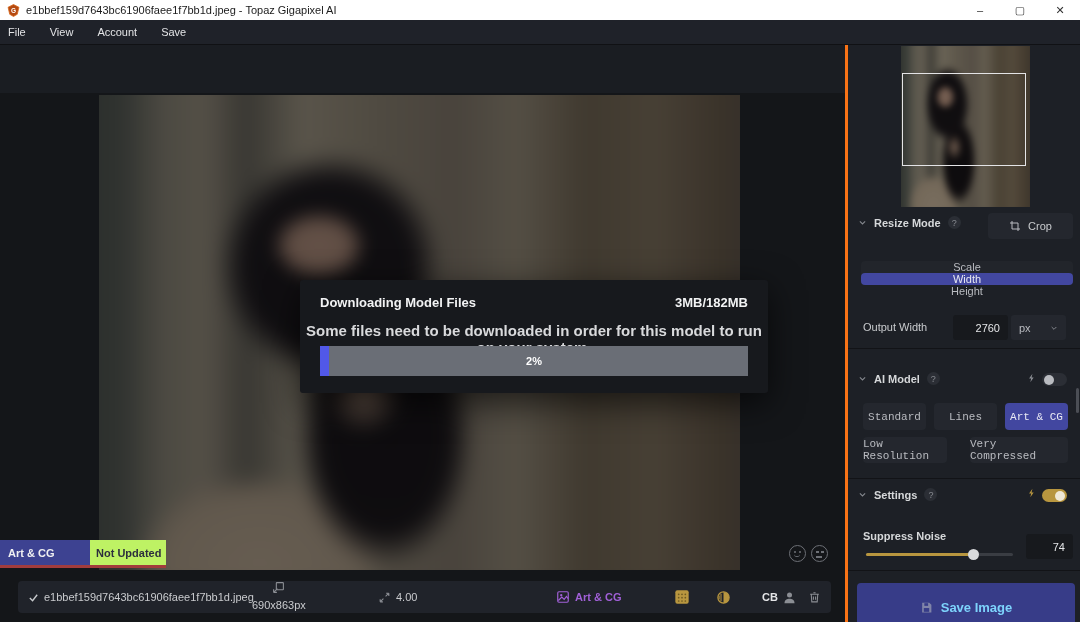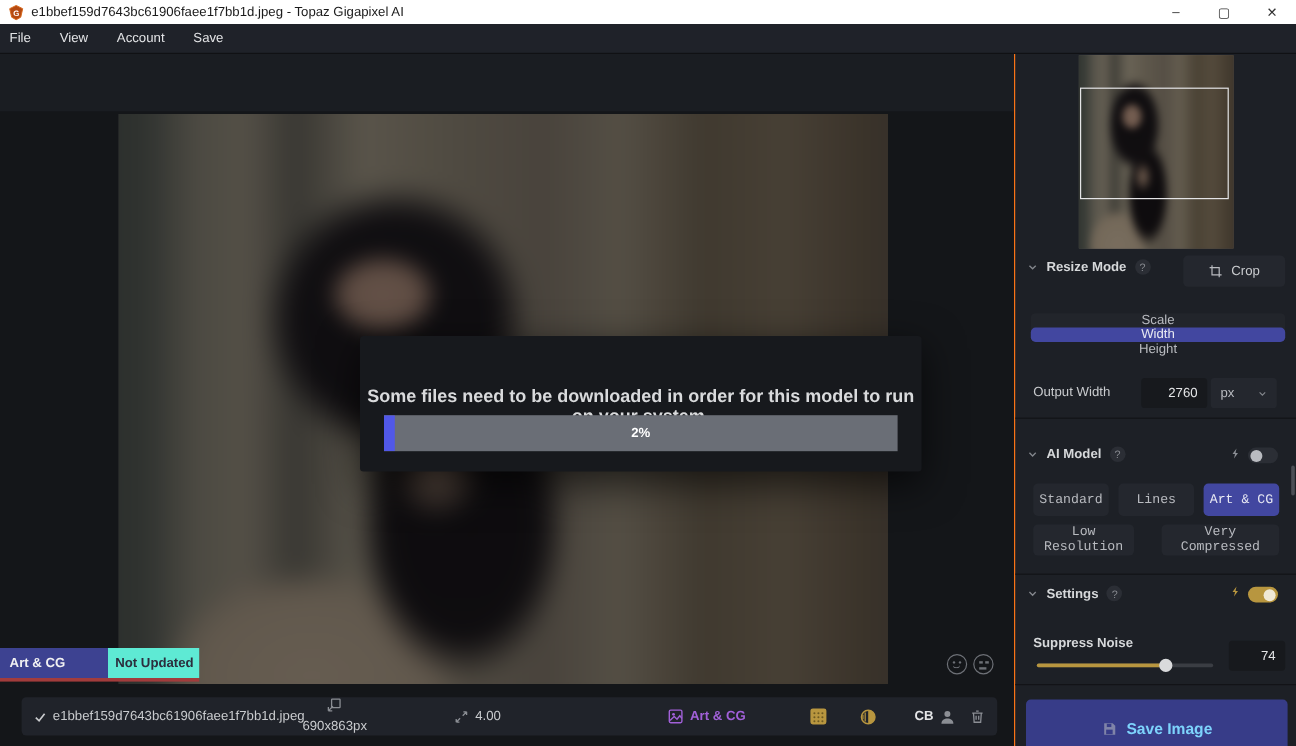--- a/index.html
+++ b/index.html
@@ -50,21 +50,21 @@
       radial-gradient(ellipse 22% 30% at 37% 37%, #171215 0%, #1a1418 55%, rgba(0,0,0,0) 74%),
       radial-gradient(ellipse 17% 34% at 45% 70%, #140f12 0%, #171114 55%, rgba(0,0,0,0) 76%),
       radial-gradient(ellipse 25% 24% at 27% 95%, #cdb89e 0%, #c3ae94 55%, rgba(0,0,0,0) 74%),
       linear-gradient(90deg,#50554e 0%,#5c6058 7%,#97907e 13%,#a89c88 19%,#6e695d 25%,#b2a68f 33%,#9e917c 44%,#908372 55%,#a89a83 64%,#7e6e57 74%,#8d7b62 84%,#705f4b 94%,#66584a 100%); }
   .photo-dim { position:absolute; inset:0; background:rgba(8,9,11,0.52); }
 
   
   .ptabs { position:absolute; left:0; top:447px; width:166px; height:25px; display:flex; }
   .ptab { height:25px; display:flex; align-items:center; padding-left:8px; font-size:11px; font-weight:bold; }
   .ptab-model { width:90px; background:#3d4291; color:#f0f0f2; }
-  .ptab-status { width:76px; background:#5eead4; color:#2c2e3d; padding-left:6px; }
+  .ptab-status { width:76px; background:#bef264; color:#2c2e3d; padding-left:6px; }
   .ptab-red { position:absolute; left:0; top:472px; width:166px; height:3px; background:#a23c3c; }
 
   
   .emoji { position:absolute; width:17px; height:17px; border:1.4px solid #6d7076; border-radius:50%; }
   .emoji .eye { position:absolute; top:5px; width:2px; height:2px; background:#6d7076; border-radius:50%; }
   .emoji .eyeL { left:4px; } .emoji .eyeR { right:4px; }
   .emoji .smile { position:absolute; left:4px; top:7px; width:6px; height:4px; border:1.4px solid #6d7076;
     border-top:none; border-left:none; border-right:none; border-radius:0 0 6px 6px; }
   .emoji .eyed { position:absolute; top:5px; width:3px; height:1.6px; background:#6d7076; }
   .emoji .flat { position:absolute; left:4px; top:10px; width:6px; height:1.6px; background:#6d7076; }
@@ -82,21 +82,21 @@
   .modal-title { color:#f2f3f4; font-size:13px; font-weight:bold; }
   .modal-size { color:#f2f3f4; font-size:13px; font-weight:bold; }
   .modal-msg { position:absolute; left:0; right:0; top:42px; text-align:center; color:#d9dadc; font-size:15px; font-weight:bold; }
   .modal-bar { position:absolute; left:20px; right:20px; top:66px; height:30px; background:#6a6e76; overflow:hidden; }
   .modal-fill { position:absolute; left:0; top:0; bottom:0; background:#5158e8; }
   .modal-pct { position:absolute; inset:0; display:flex; align-items:center; justify-content:center;
     color:#ffffff; font-size:11px; font-weight:bold; }
 
   
   .sidebar { position:absolute; left:845px; top:45px; width:235px; height:577px; background:#1d2026;
-    border-left:1px solid #f97316; font-size:11px; color:#c9cbce;text-align:center; }
+    border-left:3px solid #f97316; font-size:11px; color:#c9cbce; }
   .thumb { position:absolute; left:53px; top:1px; width:129px; height:161px; overflow:hidden; background:#2a2a28; }
   .thumb .photo-art { filter:blur(3px); }
   .thumb-dim { position:absolute; inset:0; background:rgba(5,6,8,0.42); }
   .vrect { position:absolute; left:1px; top:27px; width:124px; height:93px; border:1.5px solid #e4e4e6; }
   .sec-head { position:absolute; left:10px; display:flex; align-items:center; gap:7px; }
   .sec-title { font-weight:bold; color:#d6d8da; }
   .help { width:13px; height:13px; border-radius:50%; background:#2b2e35; color:#888b91; font-size:9px;
     display:flex; align-items:center; justify-content:center; }
   .sbtn { position:absolute; background:#24272e; border-radius:4px; display:flex; align-items:center;
     justify-content:center; gap:7px; color:#c9cbce; }
@@ -235,20 +235,24 @@
         <div class="smile"></div>
     </div>
     <div class="emoji" style="left:811px; top:452px;">
       <div class="eyed" style="left:3.5px;"></div>
         <div class="eyed" style="right:3.5px;"></div>
         <div class="flat"></div>
     </div>
   </div>
 
   <div class="modal">
+    <div class="modal-head">
+      <span class="modal-title">Downloading Model Files</span>
+      <span class="modal-size">3MB/182MB</span>
+    </div>
     <div class="modal-msg">Some files need to be downloaded in order for this model to run on your system.</div>
     <div class="modal-bar">
       <div class="modal-fill" style="width: 2%;"></div>
       <div class="modal-pct">2%</div>
     </div>
   </div>
 
   <div class="sidebar">
     <div class="thumb">
       <div class="photo-art"></div>

